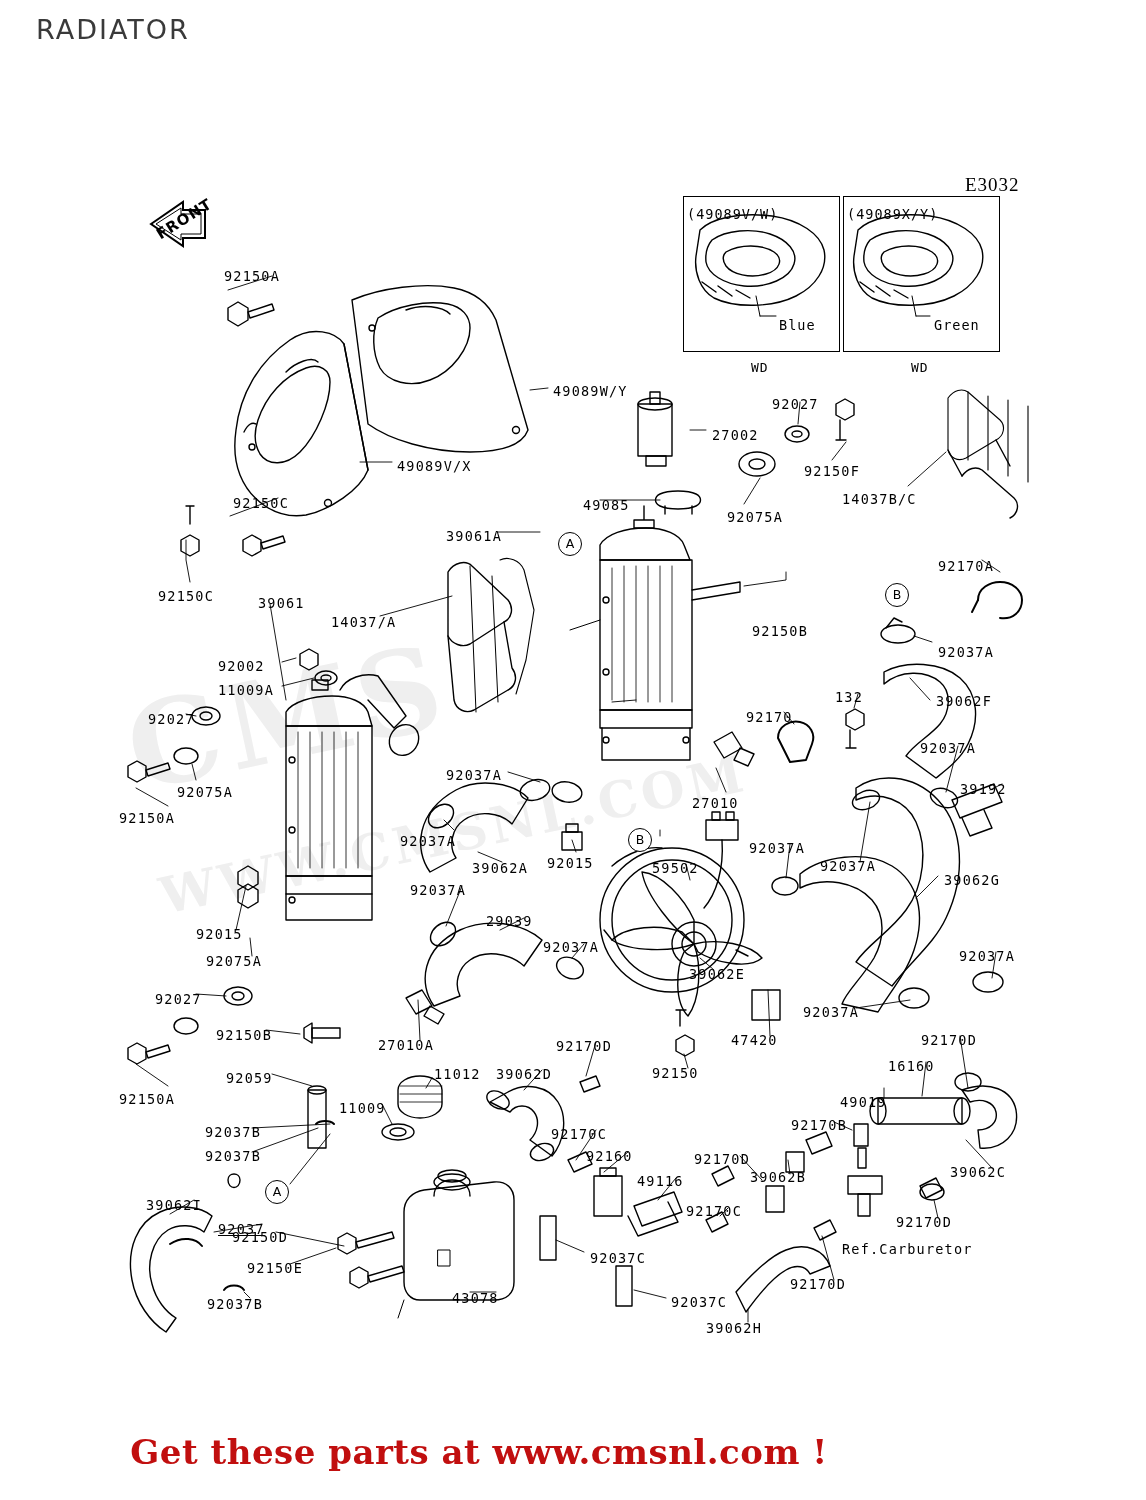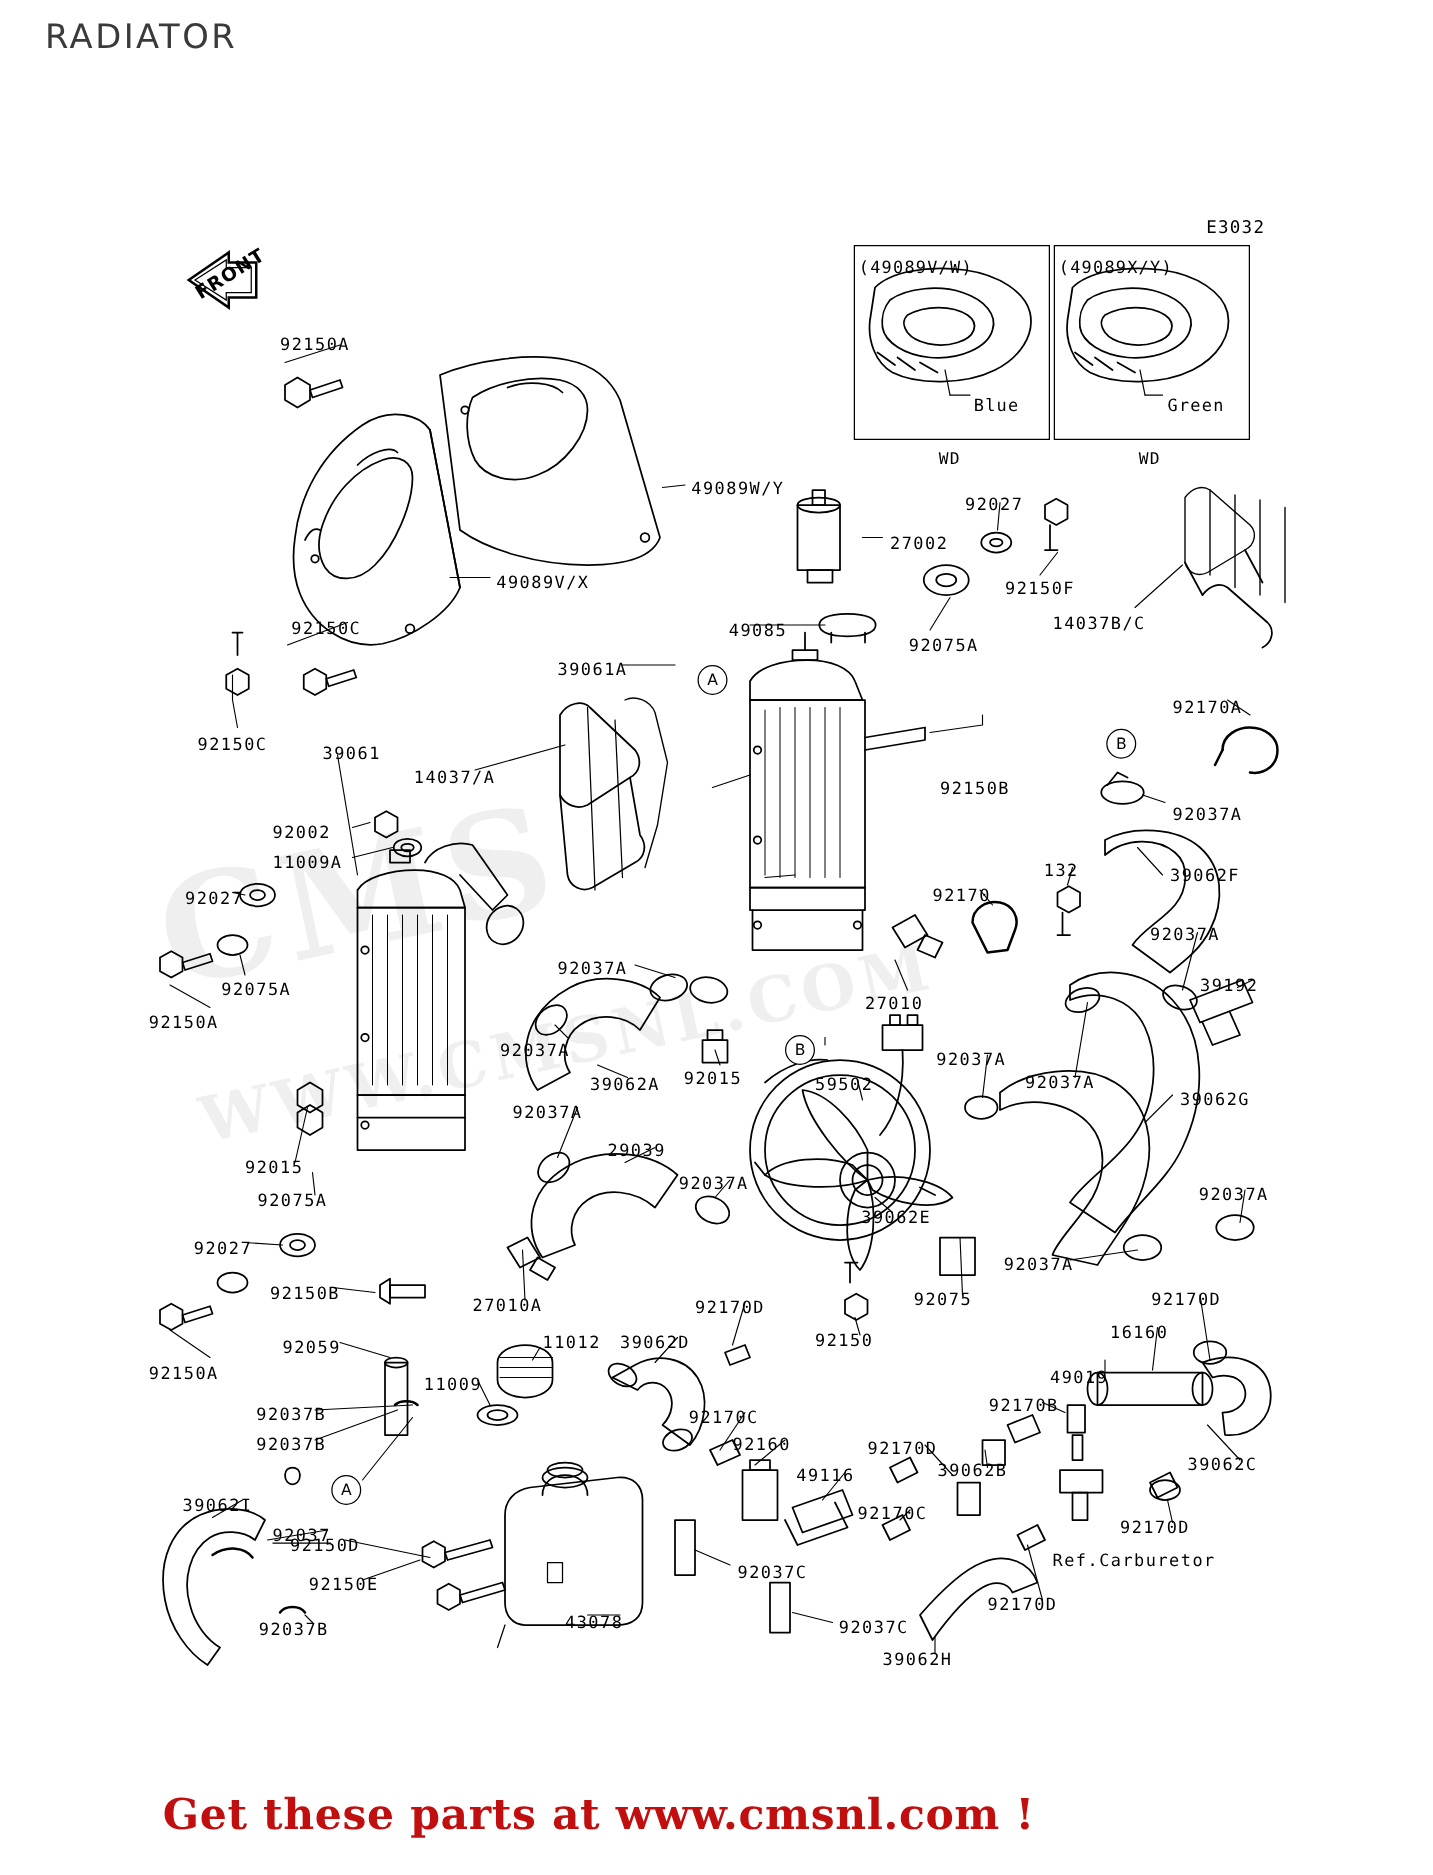--- a/index.html
+++ b/index.html
@@ -21,22 +21,23 @@
     top: 14px;
     font-family: "DejaVu Sans", sans-serif;
     font-size: 27px;
     letter-spacing: 2px;
     color: #3a3a3a;
   }
   #diagram-code {
     position: absolute;
     left: 965px;
     top: 174px;
-    font-size: 14px;
+    font-size: 19px;
     letter-spacing: 1px;
+    font-family: Liberation Serif, serif;
   }
   .lbl {
     position: absolute;
     font-family: "DejaVu Sans Mono", monospace;
     font-size: 13.5px;
     letter-spacing: 1.2px;
     white-space: nowrap;
     color: #000;
   }
   #footer {
@@ -534,21 +535,21 @@
 <div class="lbl" style="left:155px;top:991px;">92027</div>
 <div class="lbl" style="left:216px;top:1027px;">92150B</div>
 <div class="lbl" style="left:119px;top:1091px;">92150A</div>
 <div class="lbl" style="left:226px;top:1070px;">92059</div>
 <div class="lbl" style="left:434px;top:1066px;">11012</div>
 <div class="lbl" style="left:339px;top:1100px;">11009</div>
 <div class="lbl" style="left:378px;top:1037px;">27010A</div>
 <div class="lbl" style="left:496px;top:1066px;">39062D</div>
 <div class="lbl" style="left:556px;top:1038px;">92170D</div>
 <div class="lbl" style="left:652px;top:1065px;">92150</div>
-<div class="lbl" style="left:731px;top:1032px;">92075</div>
+<div class="lbl" style="left:731px;top:1032px;">47420</div>
 <div class="lbl" style="left:669px;top:966px;margin-left:20px;">39062E</div>
 <div class="lbl" style="left:959px;top:948px;">92037A</div>
 <div class="lbl" style="left:803px;top:1004px;">92037A</div>
 <div class="lbl" style="left:921px;top:1032px;">92170D</div>
 <div class="lbl" style="left:888px;top:1058px;">16160</div>
 <div class="lbl" style="left:840px;top:1094px;">49019</div>
 <div class="lbl" style="left:791px;top:1117px;text-align:right;">92170B</div>
 <div class="lbl" style="left:694px;top:1151px;">92170D</div>
 <div class="lbl" style="left:750px;top:1169px;">39062B</div>
 <div class="lbl" style="left:950px;top:1164px;">39062C</div>

